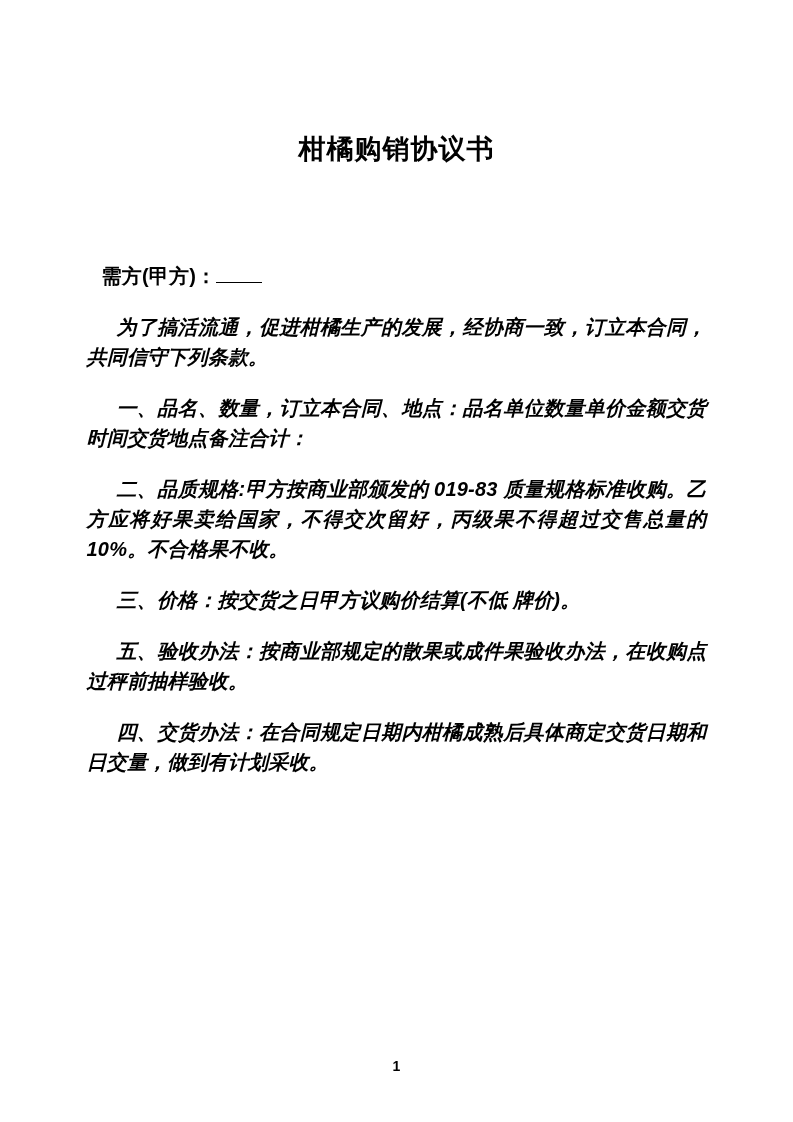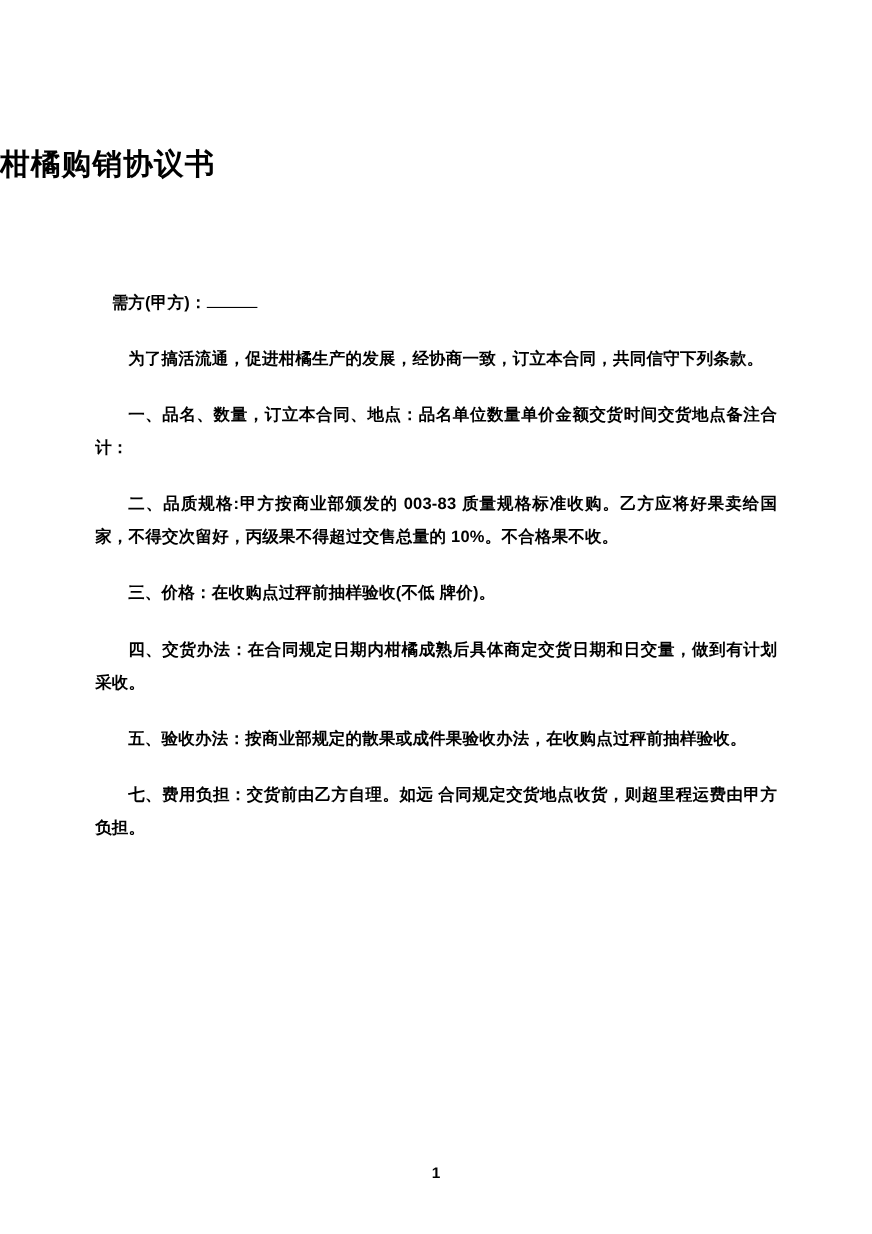--- a/index.html
+++ b/index.html
@@ -16,43 +16,44 @@
     overflow: hidden;
   }
   .page {
     width: 793px;
     height: 1122px;
     box-sizing: border-box;
     padding: 0;
     position: relative;
   }
   .doc-title {
-    text-align: left;
+    text-align: center;
     font-size: 27px;
     font-weight: bold;
     letter-spacing: 1px;
     margin: 0;
     padding-top: 133px;
     line-height: 1.2;
   }
   .body-block {
     margin: 0 auto;
     width: 620px;
     padding-top: 96px;
   }
   .para {
-    font-size: 15px;
+    font-size: 20px;
     line-height: 30px;
     margin: 0 0 21px 0;
     text-align: justify;
     font-weight: bold;
     letter-spacing: 0.2px;
   }
   .para.indent {
     text-indent: 30px;
+    font-style: italic;
   }
   .para.small-indent {
     text-indent: 15px;
   }
   .blank-line {
     display: inline-block;
     border-bottom: 1px solid #000;
     vertical-align: baseline;
   }
   .b1 { width: 46px; }
@@ -76,28 +77,27 @@
 
   <div class="body-block">
 
     <p class="para small-indent"><span>需方(甲方)：</span><span class="blank-line b1"></span></p>
 
 
     <p class="para indent">为了搞活流通，促进柑橘生产的发展，经协商一致，订立本合同，共同信守下列条款。</p>
 
     <p class="para indent">一、品名、数量，订立本合同、地点：品名单位数量单价金额交货时间交货地点备注合计：</p>
 
-    <p class="para indent">二、品质规格:甲方按商业部颁发的     003-83 质量规格标准收购。乙方应将好果卖给国家，不得交次留好，丙级果不得超过交售总量的 10%。不合格果不收。</p>
+    <p class="para indent">二、品质规格:甲方按商业部颁发的     019-83 质量规格标准收购。乙方应将好果卖给国家，不得交次留好，丙级果不得超过交售总量的 10%。不合格果不收。</p>
 
-    <p class="para indent">三、价格：在收购点过秤前抽样验收(不低  牌价)。</p>
+    <p class="para indent">三、价格：按交货之日甲方议购价结算(不低  牌价)。</p>
+
+    <p class="para indent">五、验收办法：按商业部规定的散果或成件果验收办法，在收购点过秤前抽样验收。</p>
 
     <p class="para indent">四、交货办法：在合同规定日期内柑橘成熟后具体商定交货日期和日交量，做到有计划采收。</p>
 
-    <p class="para indent">五、验收办法：按商业部规定的散果或成件果验收办法，在收购点过秤前抽样验收。</p>
 
-
-    <p class="para indent">七、费用负担：交货前由乙方自理。如远  合同规定交货地点收货，则超里程运费由甲方负担。</p>
 
   </div>
 
   <div class="page-number">1</div>
 
 </div>
 
 </body></html>

